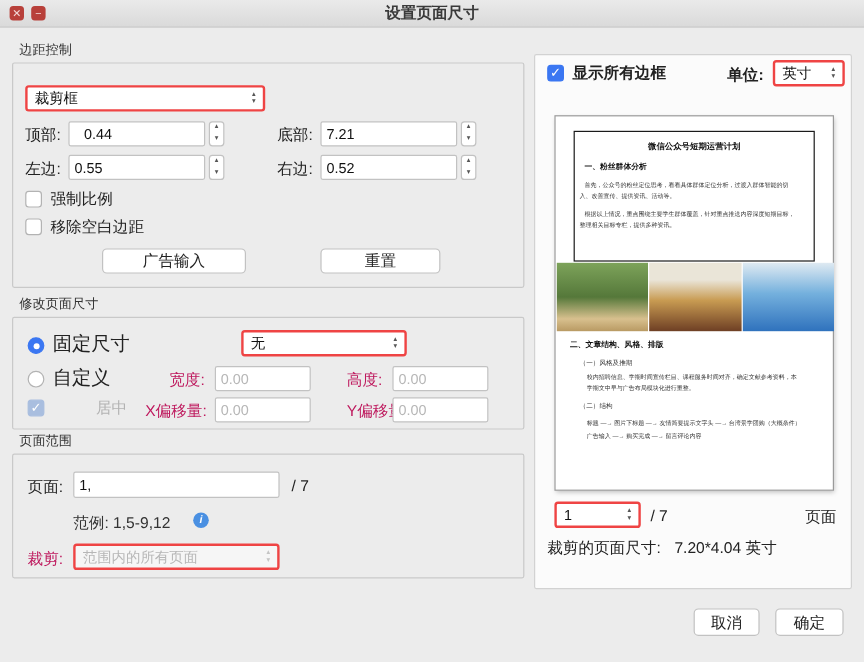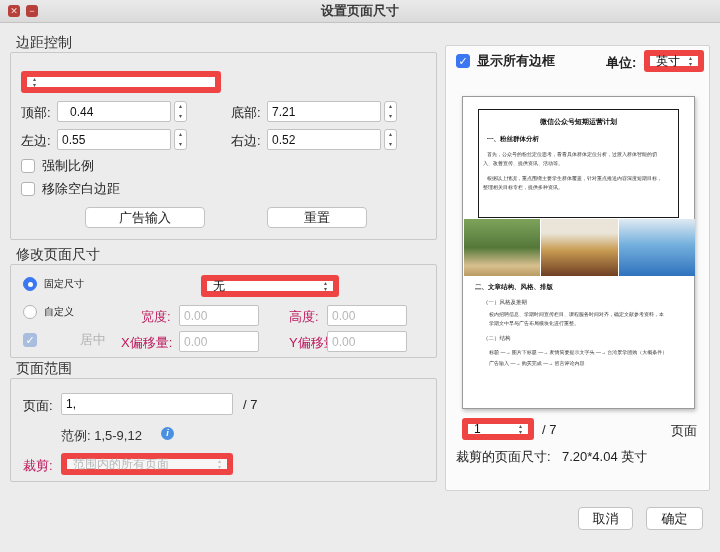--- a/index.html
+++ b/index.html
@@ -7,31 +7,31 @@
             box-shadow:0 8px 30px rgba(0,0,0,.4); }
 
   
   .titlebar { position:absolute; top:0; left:0; right:0; height:22px;
               background:linear-gradient(#eaeaea,#dadada); border-bottom:1px solid #c3c3c3; }
   .titlebar .title { text-align:center; font-size:13px; font-weight:bold; line-height:22px; color:#3a3a3a; }
   .tb { position:absolute; top:5px; width:12px; height:12px; border-radius:3px;
         background:#b8403a; color:#f4d9d8; font-size:9px; line-height:12px; text-align:center; cursor:default; }
 
   
-  .grouplabel { position:absolute; font-size:14px; color:#333; }
+  .grouplabel { position:absolute; font-size:11px; color:#333; }
   .groupbox  { position:absolute; border:1px solid #c9c9c9; border-radius:2px; }
   .lbl  { position:absolute; font-size:13px; color:#222; white-space:nowrap; }
   .lbl.dis { color:#be185d; }
   .field { position:absolute; height:21px; border:1px solid #c2c2c2; border-radius:2px; background:#fff;
            font-size:12px; padding:0 4px; box-sizing:border-box; color:#111; font-family:inherit; }
   .field.dis { color:#b7b7b7; }
   .stepper { position:absolute; width:13px; height:21px; background:#fff; border:1px solid #c2c2c2;
              border-radius:3px; display:flex; flex-direction:column; box-sizing:border-box; }
   .stepper span { flex:1; font-size:6px; line-height:8px; color:#555; text-align:center; }
-  .sel { position:absolute; height:22px; border:6px solid #ef4444; border-radius:3px; background:#fff;
+  .sel { position:absolute; height:22px; border:2px solid #ef4444; border-radius:3px; background:#fff;
          display:flex; align-items:center; box-sizing:border-box; }
   .sel .sel-text { flex:1; font-size:12px; padding-left:6px; color:#111; white-space:nowrap; overflow:hidden; }
   .sel .sel-arrows { width:15px; display:flex; flex-direction:column; align-items:center; }
   .sel .sel-arrows i { font-style:normal; font-size:6px; line-height:6px; color:#555; }
   .sel.dis { background:#f6f6f6; }
   .sel.dis .sel-text { color:#b7b7b7; }
   .sel.dis .sel-arrows i { color:#c4c4c4; }
 
   .chk { position:absolute; display:flex; align-items:center; gap:7px; }
   .chkbox { width:14px; height:14px; box-sizing:border-box; border:1px solid #b3b3b3; border-radius:3px;
@@ -40,21 +40,21 @@
   .chkbox.checked-dis { background:#a9bedf; border-color:#a9bedf; }
   .chk .txt { font-size:13px; color:#222; }
   .chk .txt.dis { color:#b2b2b2;margin-left:36px; }
 
   .radio { position:absolute; display:flex; align-items:center; gap:7px; }
   .radiobox { width:14px; height:14px; box-sizing:border-box; border:1px solid #b3b3b3; border-radius:50%;
               background:#fff; position:relative; }
   .radiobox.selected { background:var(--accent); border-color:var(--accent); }
   .radiobox.selected::after { content:""; position:absolute; left:4px; top:4px; width:5px; height:5px;
               border-radius:50%; background:#fff; }
-  .radio .txt { font-size:10px; color:#222; }
+  .radio .txt { font-size:16px; color:#222; }
 
   .btn { position:absolute; background:#fff; border:1px solid #c2c2c2; border-radius:4px;
          font-size:13px; color:#222; text-align:center; box-sizing:border-box; }
   .info { position:absolute; width:13px; height:13px; border-radius:50%; background:#4a90e2; color:#fff;
           font-size:9px; line-height:13px; text-align:center; font-style:italic; font-weight:bold; }
 
   
   .rpanel { position:absolute; left:445px; top:45px; width:265px; height:446px;
             background:#fbfbfb; border:1px solid #d2d2d2; border-radius:2px; box-sizing:border-box; }
   .page { position:absolute; left:16px; top:50px; width:233px; height:313px; background:#fff;
@@ -77,20 +77,21 @@
   <div class="titlebar">
     <span class="tb" style="left:8px">✕</span>
     <span class="tb" style="left:26px">−</span>
     <div class="title">设置页面尺寸</div>
   </div>
 
   <div class="grouplabel" style="left:16px;top:34px">边距控制</div>
   <div class="groupbox" style="left:10px;top:52px;width:425px;height:186px">
 
     <div class="sel" style="left:10px;top:18px;width:200px">
+      <span class="sel-text">裁剪框</span>
       <span class="sel-arrows">
           <i>▴</i>
           <i>▾</i>
         </span>
     </div>
 
     <span class="lbl" style="left:10px;top:51px">顶部:</span>
     <input class="field" style="left: 46px; top: 48px; width: 114px; padding-left: 12px;" value="0.44">
     <div class="stepper" style="left:163px;top:48px">
       <span>▴</span>

